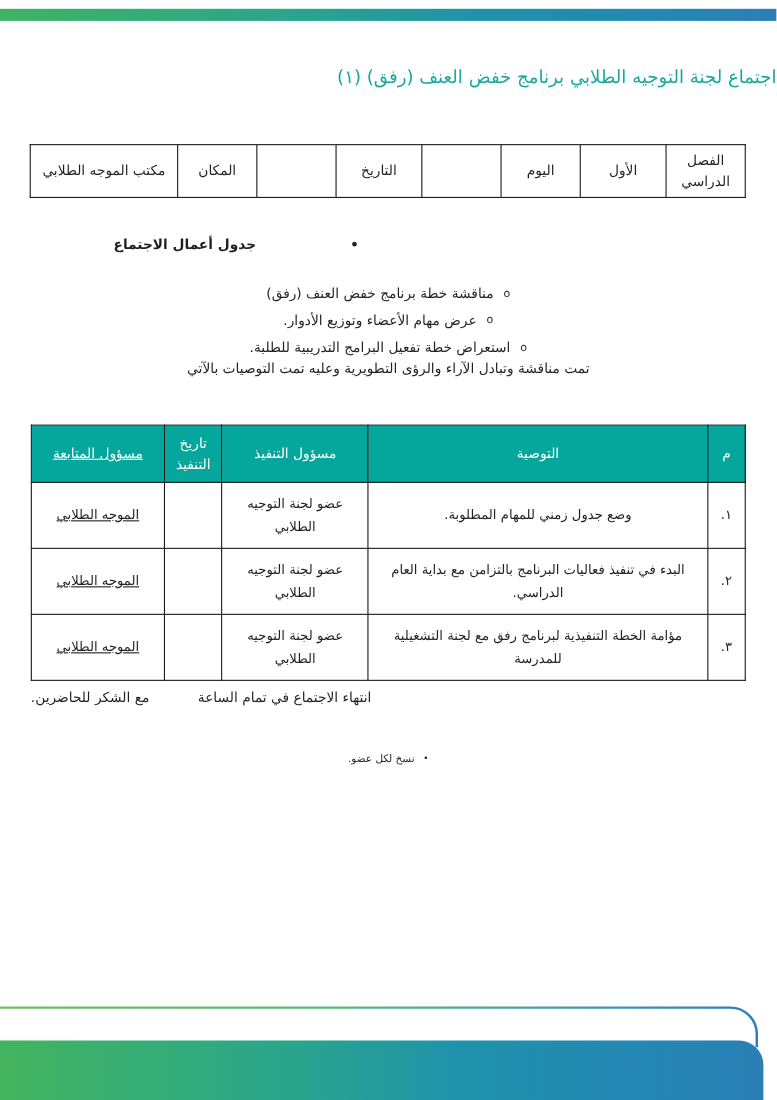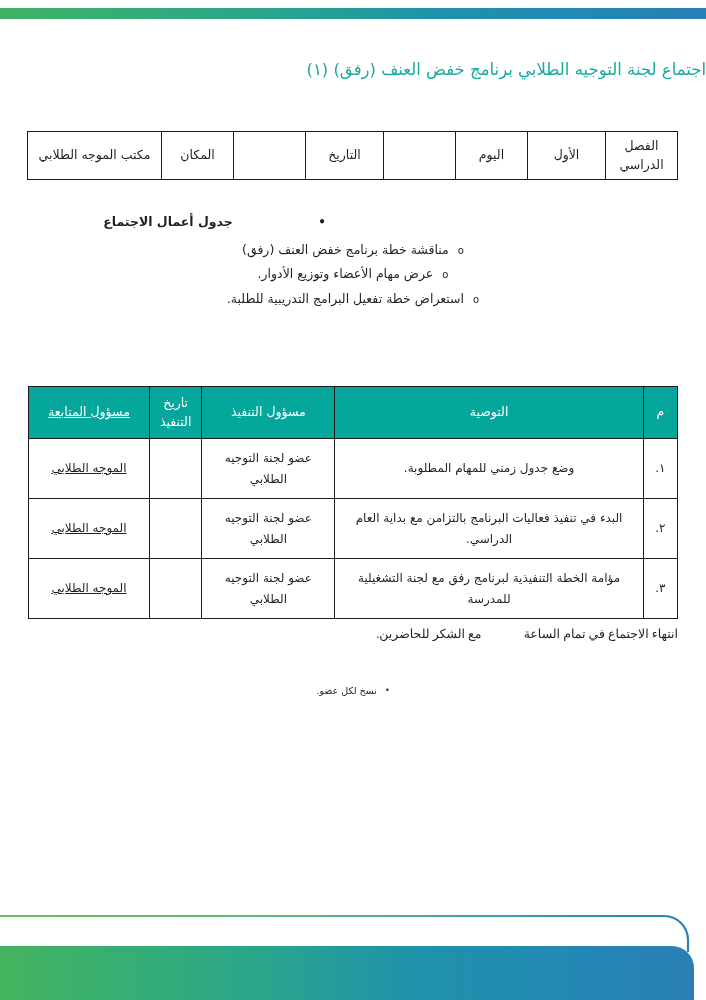--- a/index.html
+++ b/index.html
@@ -87,21 +87,21 @@
     position: relative;
     white-space: nowrap;
   }
   .agenda-head .bullet {
     position: absolute;
     right: -18px;
     top: 1px;
     font-size: 12px;
   }
   .agenda-list {
-    margin: 9px 0 0 0;
+    margin: 26px 0 0 0;
     padding: 0;
     list-style: none;
   }
   .agenda-list li {
     font-size: 12.5px;
     line-height: 1.95;
     color: #231f20;
     text-align: center;
     position: relative;
     white-space: nowrap;
@@ -165,25 +165,24 @@
   .c-tarikh { width: 52px; }
   .c-mutaba { width: 120px; text-decoration: underline; }
   .rec-table td.c-tawsia { text-align: center; }
 
   
   .closing {
     position: absolute;
     top: 626px;
     right: 28px;
     width: 650px;
-    text-align: right;
-    font-size: 12.5px;
-    color: #231f20;
-    white-space: nowrap;
-    font-family: Liberation Serif, serif;
+    text-align: left;
+    font-size: 12.5px;
+    color: #231f20;
+    white-space: nowrap;
   }
   .closing .gap { display: inline-block; width: 36px; }
 
   
   .notes {
     position: absolute;
     top: 680px;
     right: 28px;
     width: 650px;
     list-style: none;
@@ -247,20 +246,21 @@
     <li>
       <span class="sub-bullet">o</span><span>عرض مهام الأعضاء وتوزيع الأدوار.</span>
     </li>
     <li>
       <span class="sub-bullet">o</span><span>استعراض خطة تفعيل البرامج التدريبية للطلبة.</span>
     </li>
   </ul>
 </div>
 
 <div class="narrative">
+  <p>تمت مناقشة وتبادل الآراء والرؤى التطويرية وعليه تمت التوصيات بالآتي</p>
 </div>
 
 <table class="rec-table">
   <thead>
     <tr>
       <th class="c-m">م</th>
       <th class="c-tawsia">التوصية</th>
       <th class="c-masoul">مسؤول التنفيذ</th>
       <th class="c-tarikh">تاريخ التنفيذ</th>
       <th class="c-mutaba">مسؤول المتابعة</th>

